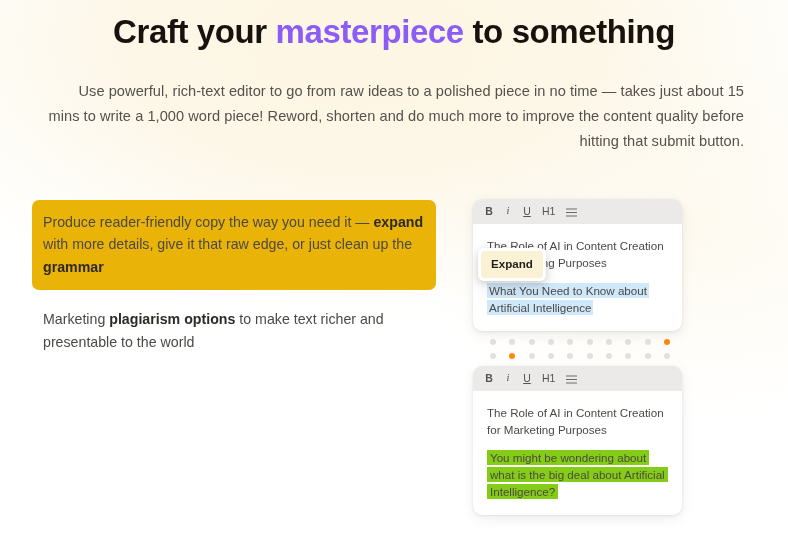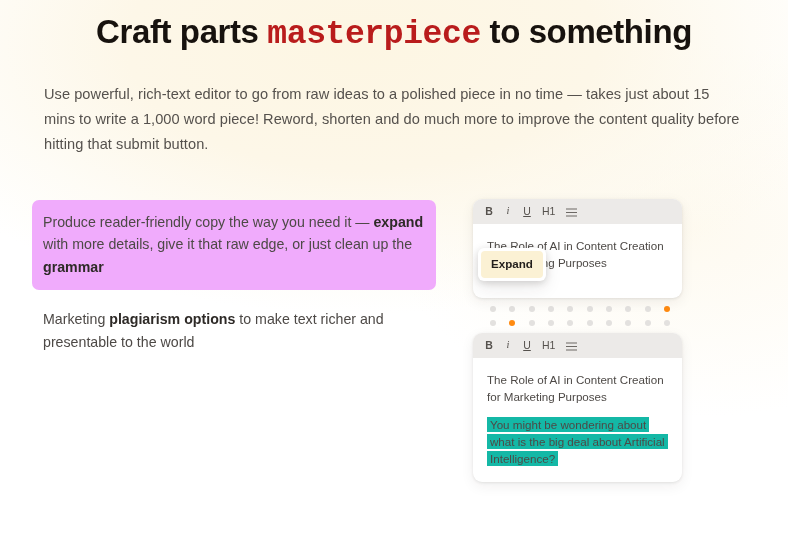--- a/index.html
+++ b/index.html
@@ -39,24 +39,24 @@
   
   .hero-title {
     text-align: center;
     font-size: 33px;
     line-height: 1.18;
     font-weight: 700;
     color: #17120e;
     letter-spacing: -0.4px;
     padding-top: 13px;
   }
-  .hero-title .accent { color: #b91c1c; font-family: Liberation Mono, monospace; }
+  .hero-title .accent { color: #8b5cf6; }
 
   .hero-sub {
-    text-align: left;
+    text-align: right;
     font-size: 14.6px;
     line-height: 25px;
     color: #55514d;
     width: 700px;
     margin: 27px auto 0 auto;
     letter-spacing: 0.05px;
   }
 
   
   .body-cols {
@@ -84,21 +84,21 @@
   .feature {
     font-size: 14.2px;
     line-height: 22.4px;
     color: #4d4946;
     padding: 11px 12px 12px 11px;
     border-radius: 7px;
     margin-bottom: 7px;
     max-width: 400px;
   }
   .feature.active {
-    background: #f0abfc;
+    background: #eab308;
     max-width: 404px;
   }
   .feature b { font-weight: 700; color: #2e2a27; }
 
   
   .editor-card {
     width: 209px;
     background: #ffffff;
     border-radius: 9px;
     box-shadow: 0 1px 3px rgba(40,35,30,0.10), 0 4px 14px rgba(40,35,30,0.065);
@@ -142,21 +142,21 @@
   .para-gap { height: 11px; }
 
   .hl-blue {
     background: #cfe8fa;
     box-decoration-break: clone;
     -webkit-box-decoration-break: clone;
     padding: 1px 2px;
     color: #4d4946;
   }
   .hl-cream {
-    background: #14b8a6;
+    background: #84cc16;
     box-decoration-break: clone;
     -webkit-box-decoration-break: clone;
     padding: 1px 3px;
     color: #4d4946;
   }
 
   
   .ai-popup {
     position: absolute;
     left: 5px;
@@ -205,21 +205,21 @@
   .dot.on { background: #ff8a10; }
 </style>
 </head>
 <body>
 
 <div class="bg-tint"></div>
 
 <div class="page">
 
   <h1 class="hero-title">
-    <span>Craft parts </span><span class="accent">masterpiece</span><span> to something</span>
+    <span>Craft your </span><span class="accent">masterpiece</span><span> to something</span>
   </h1>
 
   <p class="hero-sub">Use powerful, rich-text editor to go from raw ideas to a polished piece in no time — takes just about 15 mins to write a 1,000 word piece! Reword, shorten and do much more to improve the content quality before hitting that submit button.</p>
 
   <div class="body-cols">
 
     <div class="col-left">
       <div id="feature-slot">
           <p class="feature active"><span>Produce reader-friendly copy the way you need it — </span><b>expand</b><span> with more details, give it that raw edge, or just clean up the </span><b>grammar</b></p>
           <p class="feature"><span>Marketing </span><b>plagiarism options</b><span> to make text richer and presentable to the world</span></p>
@@ -238,20 +238,21 @@
             <svg width="11" height="9" viewBox="0 0 11 9" aria-hidden="true">
               <rect x="0" y="0.5" width="11" height="1" fill="#6d6965"></rect>
               <rect x="0" y="4" width="11" height="1" fill="#6d6965"></rect>
               <rect x="0" y="7.5" width="11" height="1" fill="#6d6965"></rect>
             </svg>
           </span>
         </div>
         <div class="editor-body">
           <span class="editor-line">The Role of AI in Content Creation for Marketing Purposes</span>
           <div class="para-gap"></div>
+          <span><span class="hl-blue">What You Need to Know about Artificial Intelligence</span></span>
 
           <div class="ai-popup">
             <span class="ai-action selected">Expand</span>
           </div>
         </div>
       </div>
 
       <div class="dot-grid">
         <div class="dot-row" id="dot-row-0">
             <span class="dot"></span>

